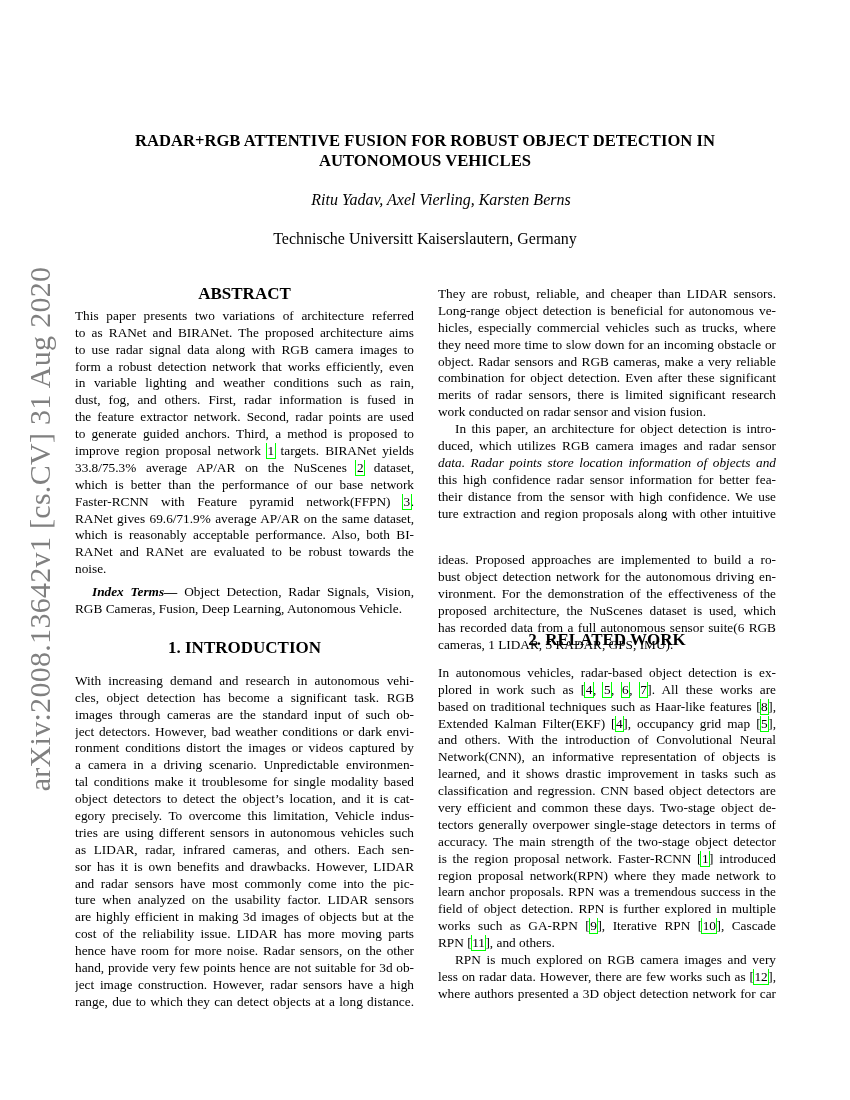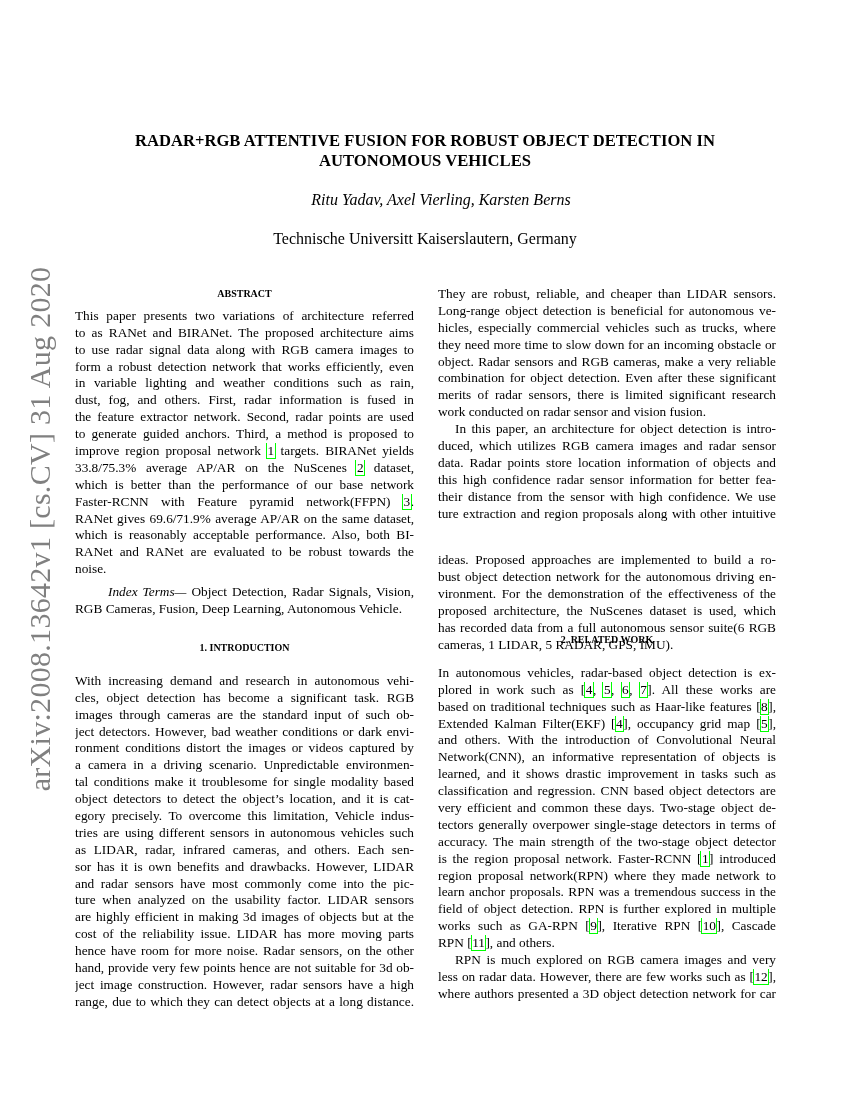--- a/index.html
+++ b/index.html
@@ -7,26 +7,26 @@
          font-family: "Liberation Serif", serif; color: #000; }
   .title { position: absolute; left: 100px; width: 650px; top: 131px; text-align: center;
            font-weight: bold; font-size: 16.6px; line-height: 20px; }
   .authors { position: absolute; left: 116px; width: 650px; top: 190px; text-align: center;
              font-style: italic; font-size: 16px; line-height: 20px; }
   .affil { position: absolute; left: 100px; width: 650px; top: 229px; text-align: center;
            font-size: 16px; line-height: 20px; }
   .col { position: absolute; font-size: 13.3px; line-height: 16.9px; }
   .col-left { left: 75px; width: 339px; }
   .col-right { left: 438px; width: 338px; }
-  .heading { font-weight: bold; text-align: center; font-size: 10px; line-height: 16.9px; }
+  .heading { font-weight: bold; text-align: center; font-size: 17px; line-height: 16.9px; }
   .line { display: block; text-align: justify; text-align-last: justify; white-space: nowrap; height: 16.9px; }
   .line.last { text-align-last: left; }
   .line.indent { padding-left: 17px; }
   .cite { outline: 1px solid #00ff00; outline-offset: 0px; padding: 0 0.5px; }
-  .bi { font-weight: normal; font-style: italic; margin-left: 16px; }
+  .bi { font-weight: bold; font-style: italic; }
   .side { position: absolute; left: 22px; top: 283px; width: 36px; height: 492px; }
   .side-text { position: absolute; left: 50%; top: 50%; transform: translate(-50%,-50%) rotate(-90deg);
                white-space: nowrap; font-family: "Liberation Serif", serif; font-size: 30px; color: #808080;
                letter-spacing: 0.3px; }
 </style>
 </head>
 <body>
 
 <div class="side">
   <span class="side-text">arXiv:2008.13642v1  [cs.CV]  31 Aug 2020</span>
@@ -101,21 +101,21 @@
     <span class="line" style="white-space: normal; overflow: hidden;">hicles, especially commercial vehicles such as trucks, where</span>
     <span class="line" style="white-space: normal; overflow: hidden;">they need more time to slow down for an incoming obstacle or</span>
     <span class="line" style="white-space: normal; overflow: hidden;">object. Radar sensors and RGB cameras, make a very reliable</span>
     <span class="line" style="white-space: normal; overflow: hidden;">combination for object detection. Even after these significant</span>
     <span class="line" style="white-space: normal; overflow: hidden;">merits of radar sensors, there is limited significant research</span>
     <span class="line last" style="white-space: normal; overflow: hidden;">work conducted on radar sensor and vision fusion.</span>
   </div>
   <div>
     <span class="line indent" style="white-space: normal; overflow: hidden;">In this paper, an architecture for object detection is intro-</span>
     <span class="line" style="white-space: normal; overflow: hidden;">duced, which utilizes RGB camera images and radar sensor</span>
-    <span class="line" style="white-space: normal; overflow: hidden;">data.  Radar points store location information of objects and</span>
+    <span class="line" style="white-space: normal; overflow: hidden; font-style: italic;">data.  Radar points store location information of objects and</span>
     <span class="line" style="white-space: normal; overflow: hidden;">this high confidence radar sensor information for better fea-</span>
     <span class="line" style="white-space: normal; overflow: hidden;">their distance from the sensor with high confidence.  We use</span>
     <span class="line" style="white-space: normal; overflow: hidden;">ture extraction and region proposals along with other intuitive</span>
     <span class="line" style="white-space: normal; overflow: hidden; margin-top: 30px;">ideas.  Proposed approaches are implemented to build a ro-</span>
     <span class="line" style="white-space: normal; overflow: hidden;">bust object detection network for the autonomous driving en-</span>
     <span class="line" style="white-space: normal; overflow: hidden;">vironment.  For the demonstration of the effectiveness of the</span>
     <span class="line" style="white-space: normal; overflow: hidden;">proposed architecture, the NuScenes dataset is used, which</span>
     <span class="line" style="white-space: normal; overflow: hidden;">has recorded data from a full autonomous sensor suite(6 RGB</span>
     <span class="line last" style="white-space: normal; overflow: hidden;">cameras, 1 LIDAR, 5 RADAR, GPS, IMU).</span>
   </div>

